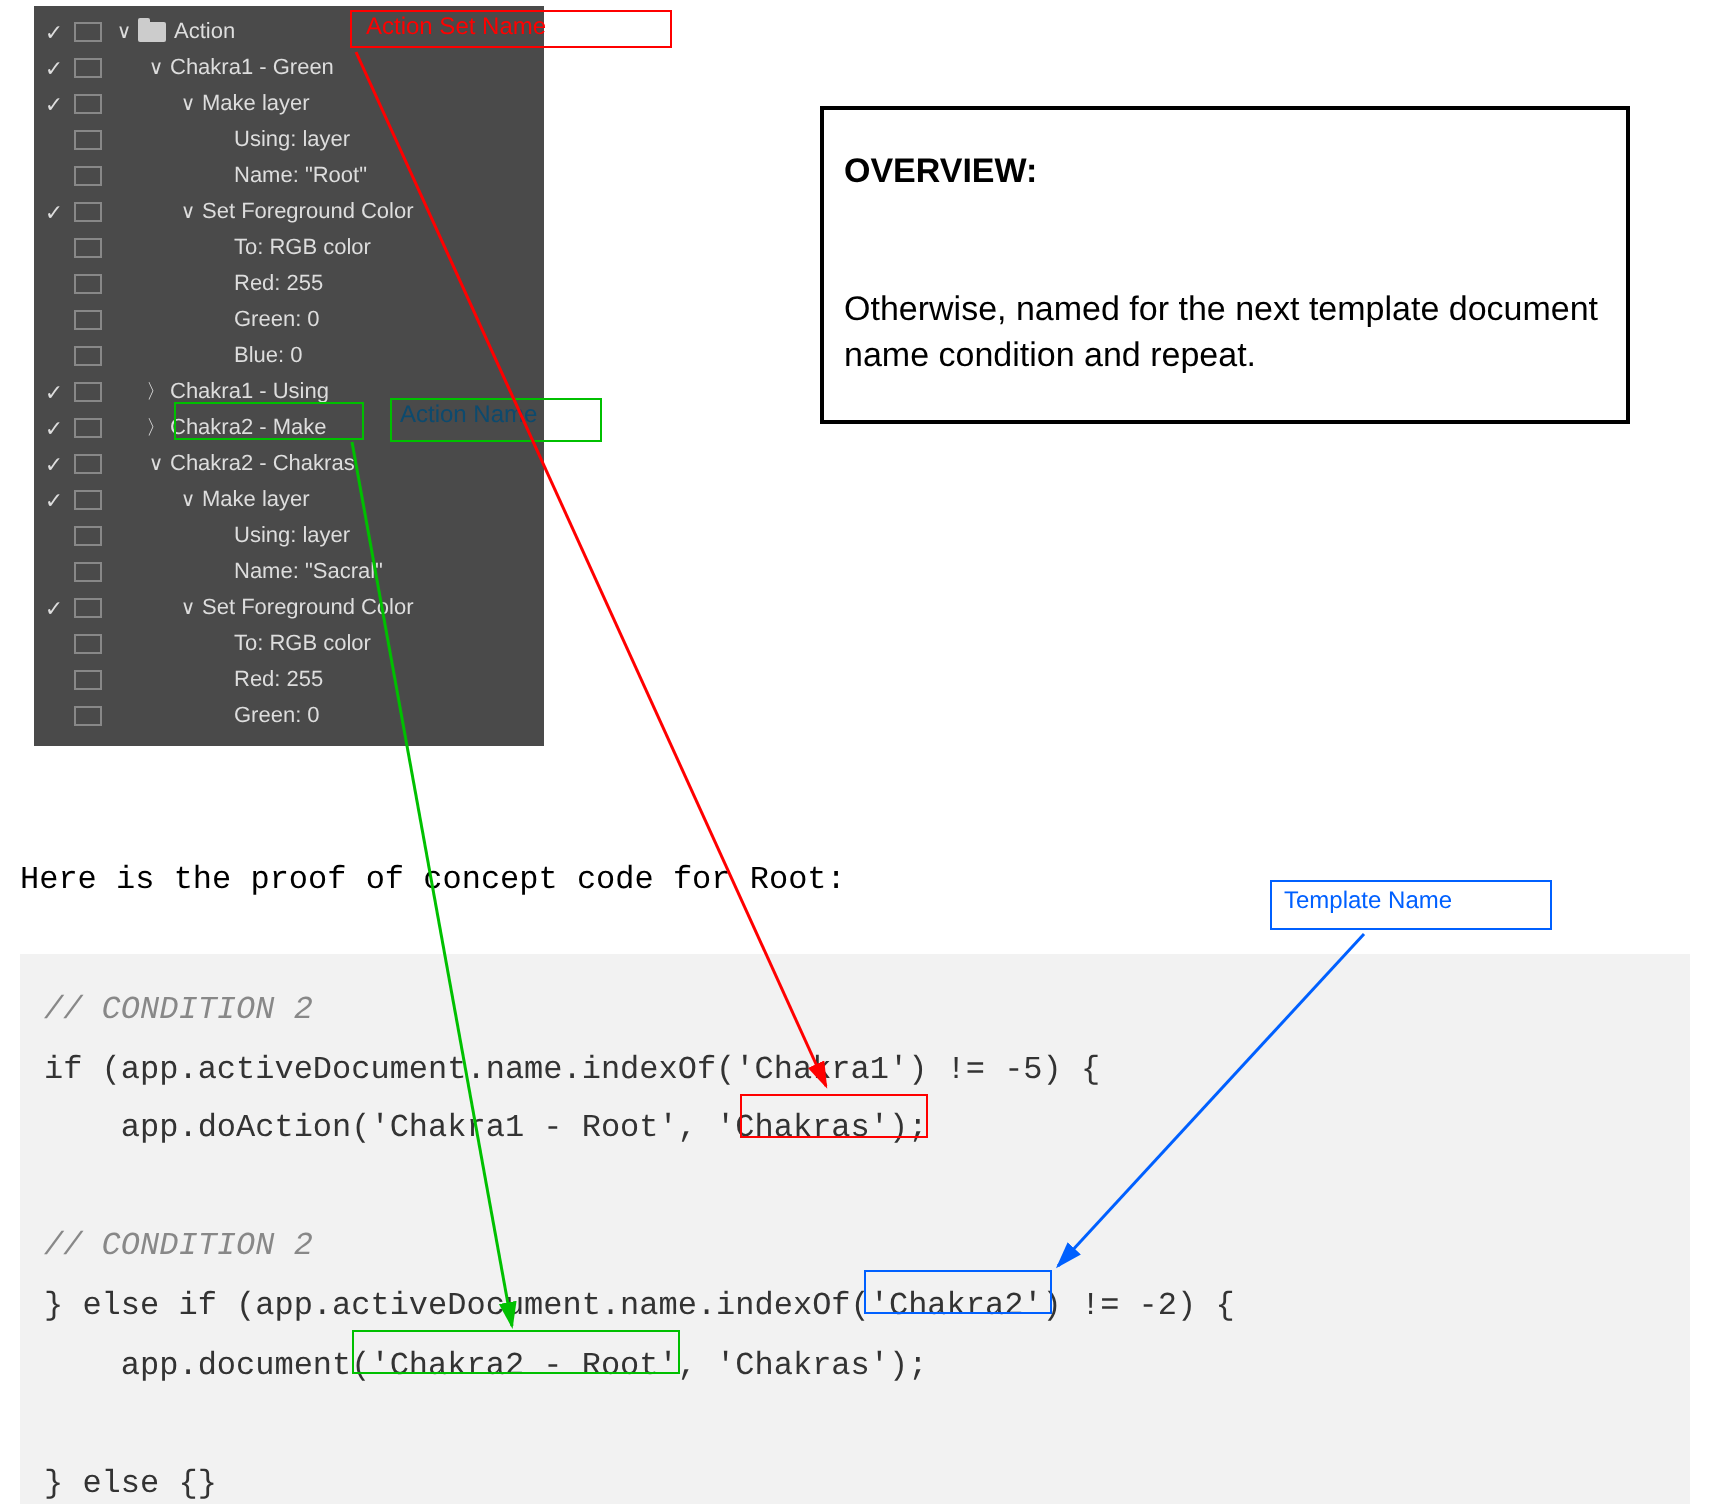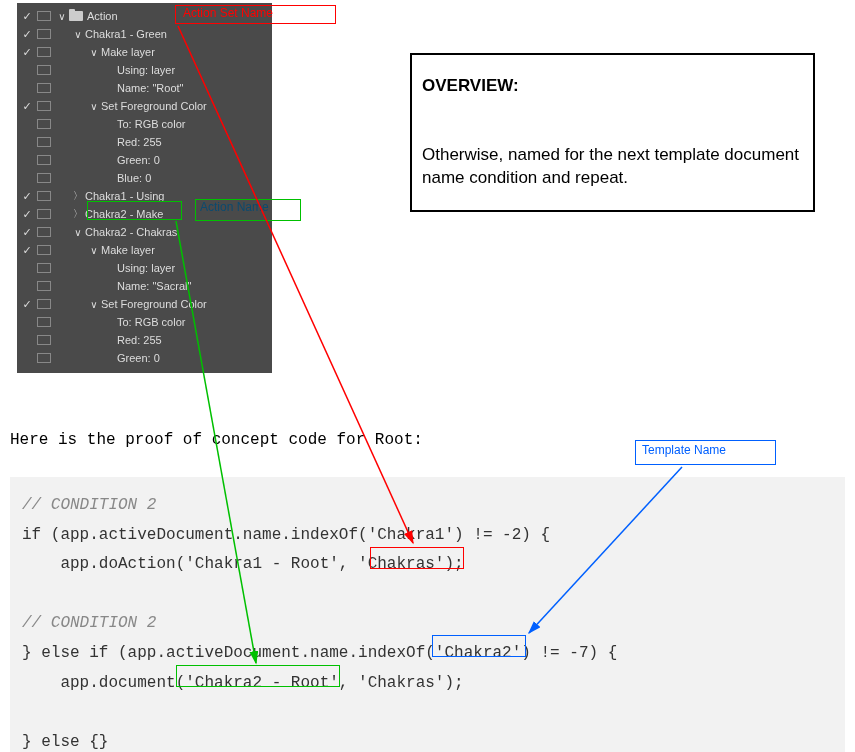--- a/index.html
+++ b/index.html
@@ -316,25 +316,25 @@
   <br>
   <div>Otherwise, named for the next template document name condition and repeat.</div>
 </div>
 
 <div class="box-blue" style="left:635px; top:440px; width:141px; height:25px;"></div>
 <span class="callout-text blue" style="left:642px; top:443px;">Template Name</span>
 
 <div class="body-text">Here is the proof of concept code for Root:</div>
 
 <div class="code-block"><span class="it">// CONDITION 2</span>
-<span>if (app.activeDocument.name.indexOf('Chakra1') != -2) {</span>
+<span>if (app.activeDocument.name.indexOf('Chakra1') != -5) {</span>
 <span>    app.doAction('Chakra1 - Root', 'Chakras');</span>
 <span> </span>
 <span class="it">// CONDITION 2</span>
-<span>} else if (app.activeDocument.name.indexOf('Chakra2') != -7) {</span>
+<span>} else if (app.activeDocument.name.indexOf('Chakra2') != -2) {</span>
 <span>    app.document('Chakra2 - Root', 'Chakras');</span>
 <span> </span>
 <span>} else {}</span></div>
 
 <div class="box-red" style="left:370px; top:547px; width:94px; height:22px;"></div>
 <div class="box-green" style="left:176px; top:665px; width:164px; height:22px;"></div>
 <div class="box-blue" style="left:432px; top:635px; width:94px; height:22px;"></div>
 
 <svg class="overlay">
   <defs>

